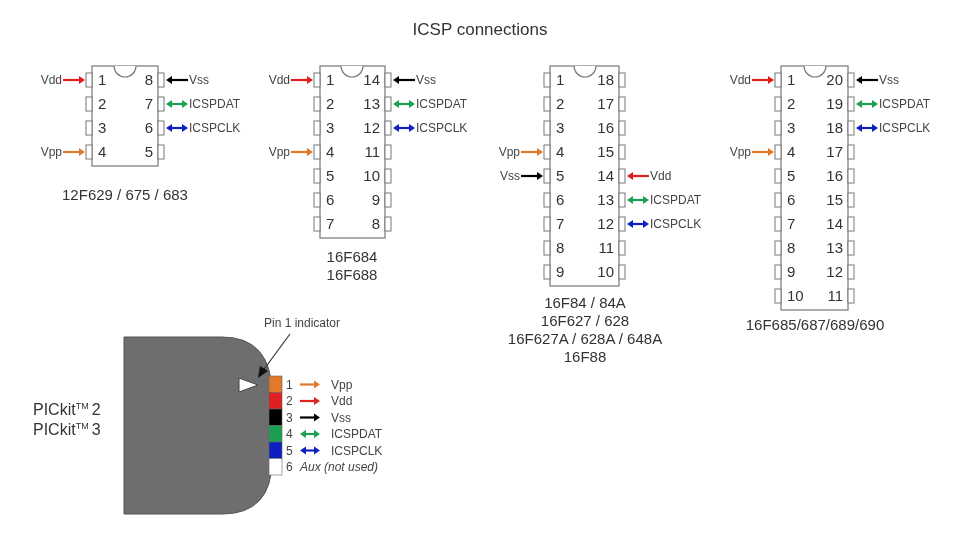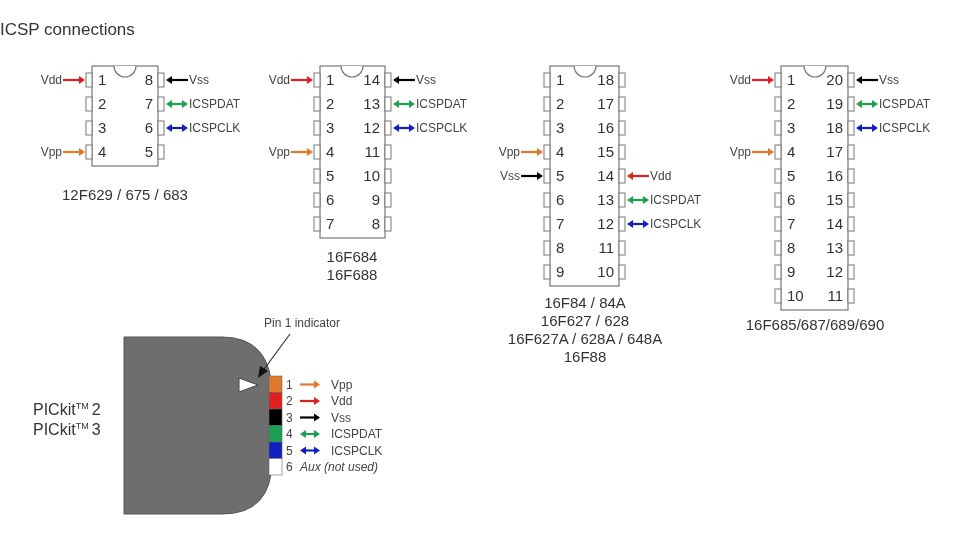--- a/index.html
+++ b/index.html
@@ -1,18 +1,18 @@
 <!DOCTYPE html>
 <html><head>
 <meta charset="utf-8">
 <style>
   html, body { margin:0; padding:0; background:#ffffff; }
   body { width:960px; height:540px; position:relative; overflow:hidden;
          font-family:"Liberation Sans", sans-serif; color:#333333; }
-  #title { position:absolute; left:0; width:960px; top:20px; 
+  #title { position:absolute; left:0; width:960px; top:20px; text-align:center;
            font-size:17px; color:#333; }
   #diagram { position:absolute; left:0; top:0; }
   .t { font-family:"Liberation Sans", sans-serif; fill:#333; }
   .lbl { font-size:12px; fill:#444; }
   .num { font-size:15px; fill:#333; }
   .part { font-size:15px; fill:#333; }
   .pk { font-size:12px; fill:#444; }
 </style>
 </head>
 <body>

